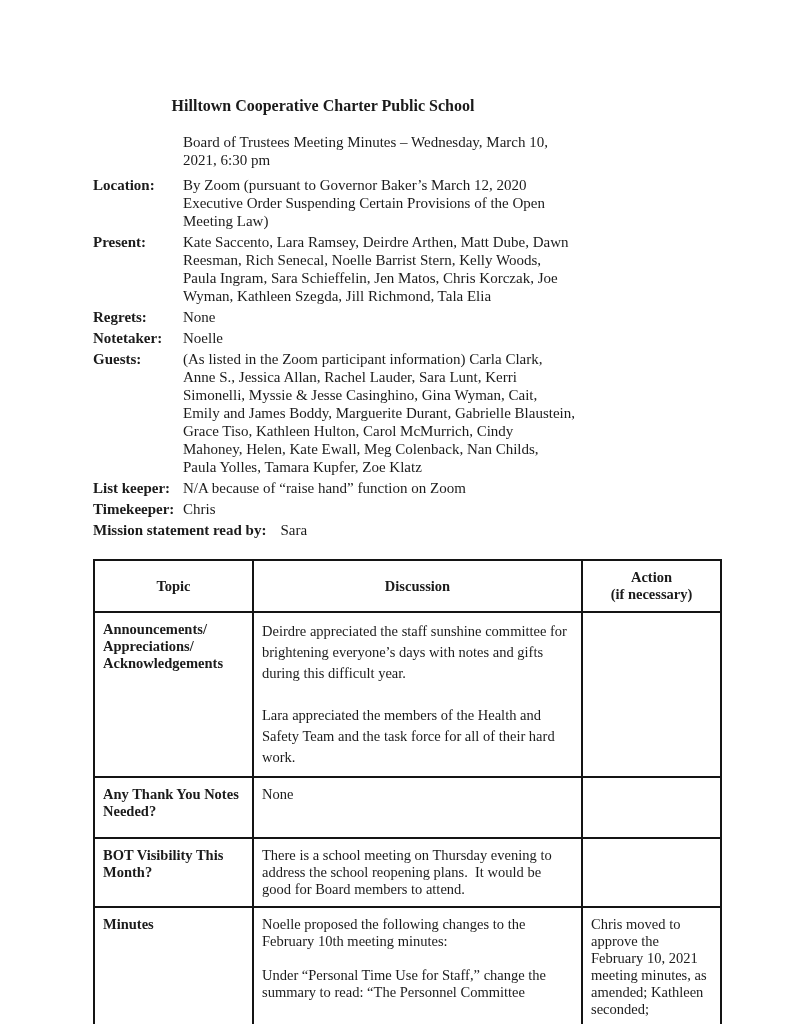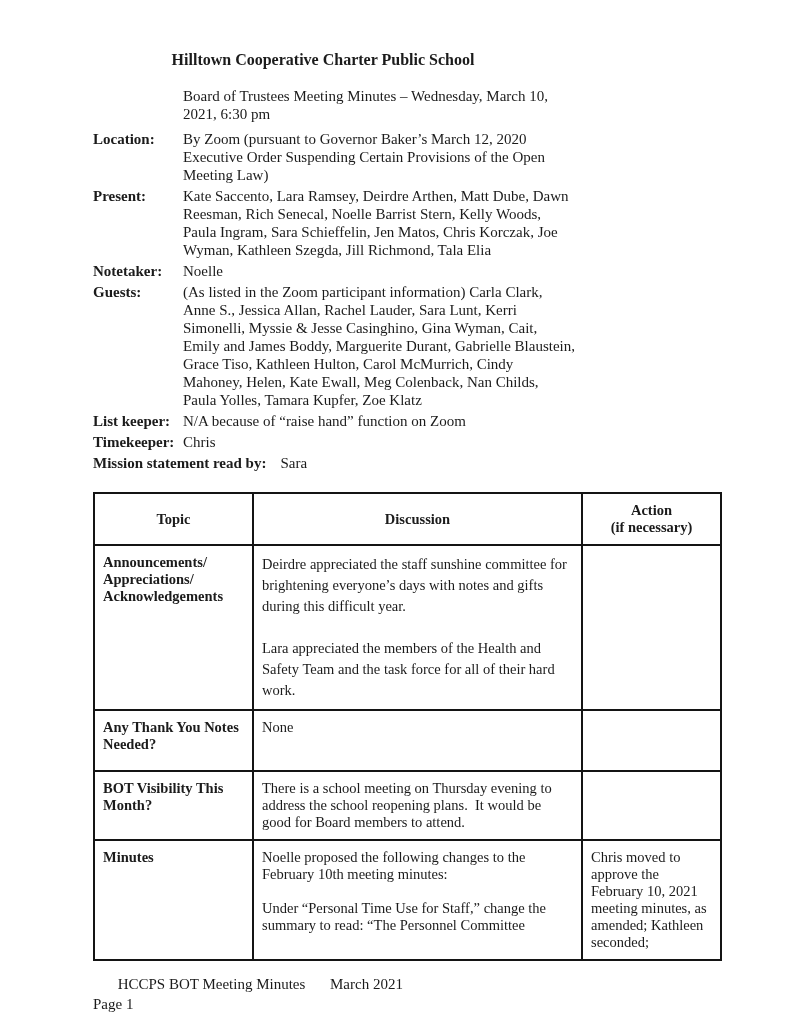--- a/index.html
+++ b/index.html
@@ -3,21 +3,21 @@
 <meta charset="utf-8">
 <style>
   * { box-sizing: border-box; margin: 0; padding: 0; }
   html, body { background: #ffffff; }
   body {
     width: 791px; height: 1024px;
     font-family: "Liberation Serif", "DejaVu Serif", serif;
     font-size: 15px; color: #1b1b1b;
     position: relative; overflow: hidden;
   }
-  .page { width: 646px; height: 1024px; padding-top: 51px; }
+  .page { width: 646px; height: 1024px; padding-top: 97px; }
 
   
   .doc-header { margin: 0 93px; }
   .doc-title {
     font-size: 16px; font-weight: bold; text-align: center;
     line-height: 18px; margin-bottom: 18px;
   }
   .doc-subtitle { margin-left: 90px; line-height: 18px; margin-bottom: 7px; }
 
   
@@ -70,20 +70,24 @@
   </div>
 
   <div class="meta">
     <div class="meta-row">
       <span class="meta-label">Location:</span>
       <span class="meta-value">By Zoom (pursuant to Governor Baker’s March 12, 2020 Executive Order Suspending Certain Provisions of the Open Meeting Law)</span>
     </div>
     <div class="meta-row">
       <span class="meta-label">Present:</span>
       <span class="meta-value">Kate Saccento, Lara Ramsey, Deirdre Arthen, Matt Dube, Dawn Reesman, Rich Senecal, Noelle Barrist Stern, Kelly Woods, Paula Ingram, Sara Schieffelin, Jen Matos, Chris Korczak, Joe Wyman, Kathleen Szegda, Jill Richmond, Tala Elia</span>
+    </div>
+    <div class="meta-row">
+      <span class="meta-label">Regrets:</span>
+      <span class="meta-value">None</span>
     </div>
     <div class="meta-row">
       <span class="meta-label">Notetaker:</span>
       <span class="meta-value">Noelle</span>
     </div>
     <div class="meta-row">
       <span class="meta-label">Guests:</span>
       <span class="meta-value">(As listed in the Zoom participant information) Carla Clark, Anne S., Jessica Allan, Rachel Lauder, Sara Lunt, Kerri Simonelli, Myssie &amp; Jesse Casinghino, Gina Wyman, Cait, Emily and James Boddy, Marguerite Durant, Gabrielle Blaustein, Grace Tiso, Kathleen Hulton, Carol McMurrich, Cindy Mahoney, Helen, Kate Ewall, Meg Colenback, Nan Childs, Paula Yolles, Tamara Kupfer, Zoe Klatz</span>
     </div>
     <div class="meta-row">

